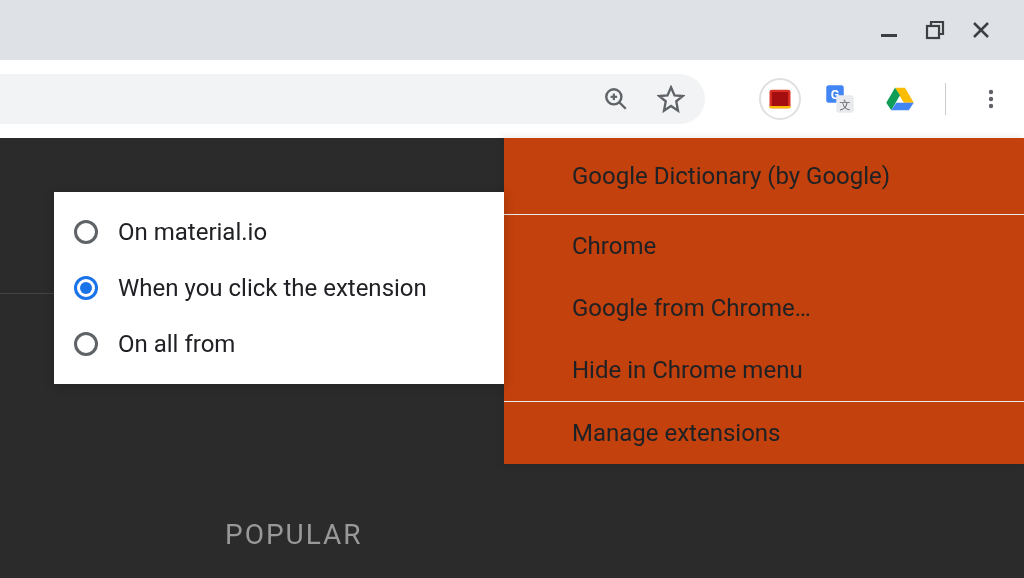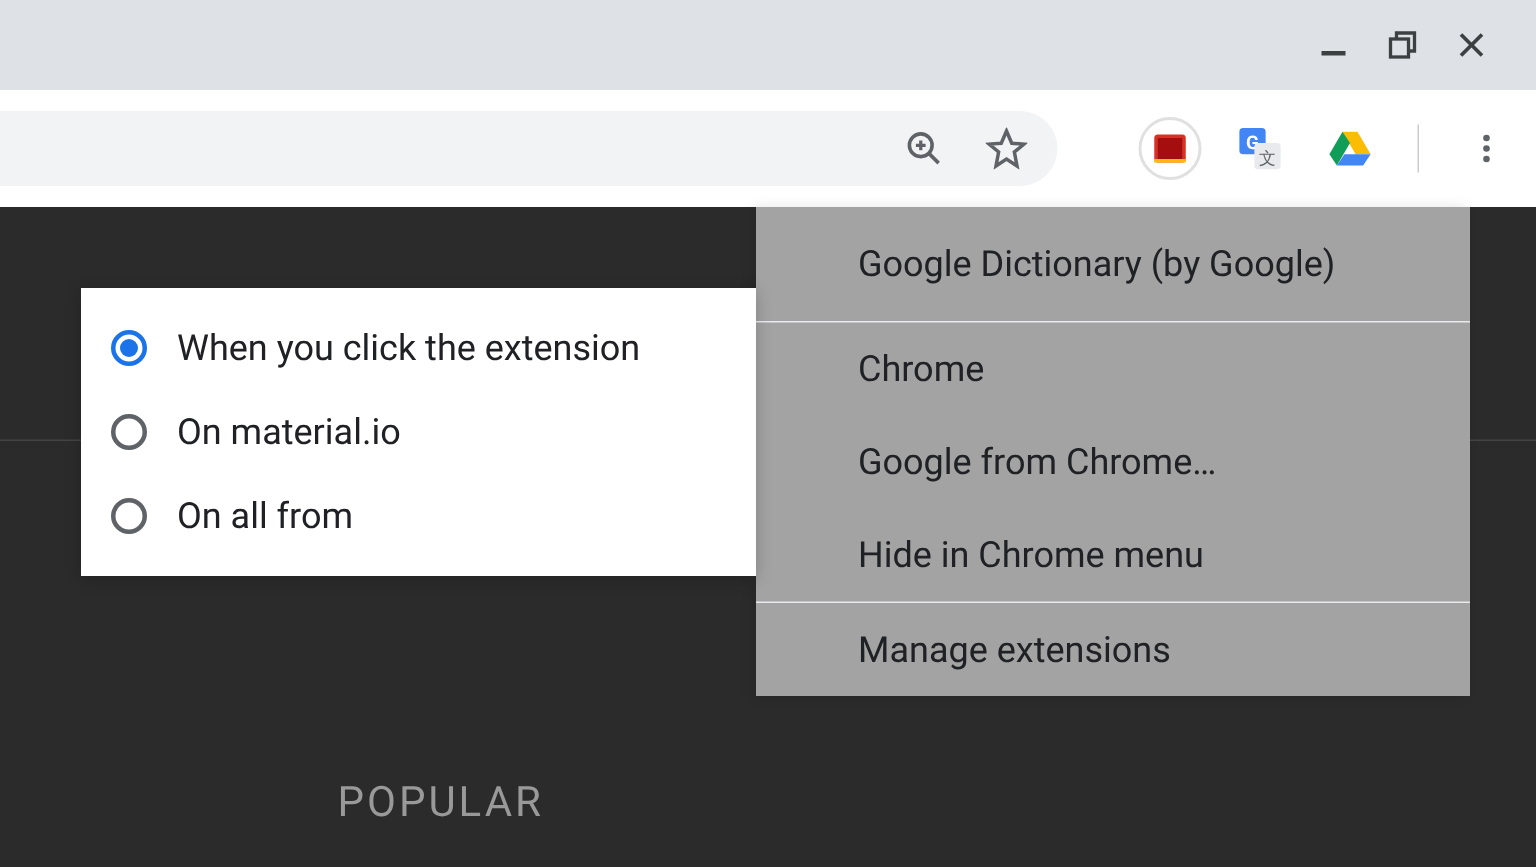--- a/index.html
+++ b/index.html
@@ -113,22 +113,22 @@
       color: #999;
       font-size: 28px;
       letter-spacing: 2px;
     }
     
     
     .ext-menu {
       position: absolute;
       top: 138px;
       left: 504px;
-      width: 476px;
-      background: #a3a3a3;
+      width: 520px;
+      background: #c2410c;
       box-shadow: -2px 0 8px rgba(0,0,0,0.1);
       z-index: 10;
     }
     .menu-title {
       padding: 24px 0 24px 68px;
       font-size: 24px;
       color: #202124;
     }
     .menu-divider {
       height: 1px;
@@ -289,24 +289,24 @@
     <span>Hide in Chrome menu</span>
   </div>
   <div class="menu-divider"></div>
   <div class="menu-item">
     <span>Manage extensions</span>
   </div>
 </div>
 
 <div class="submenu">
   <div class="submenu-item">
+    <span class="radio"></span>
+    <span>On material.io</span>
+  </div>
+  <div class="submenu-item">
     <span class="radio selected"></span>
     <span>When you click the extension</span>
-  </div>
-  <div class="submenu-item">
-    <span class="radio"></span>
-    <span>On material.io</span>
   </div>
   <div class="submenu-item">
     <span class="radio"></span>
     <span>On all from</span>
   </div>
 </div>
 
 </body></html>

